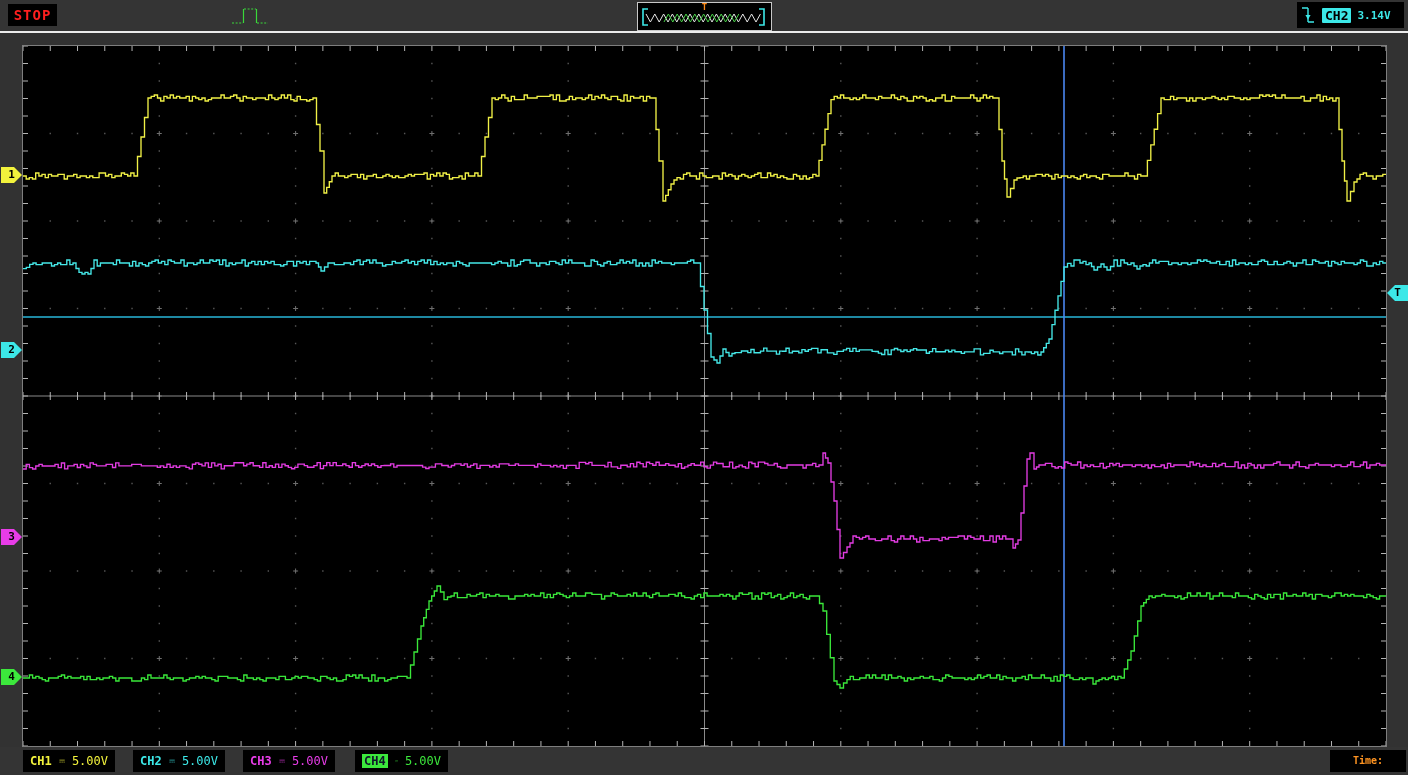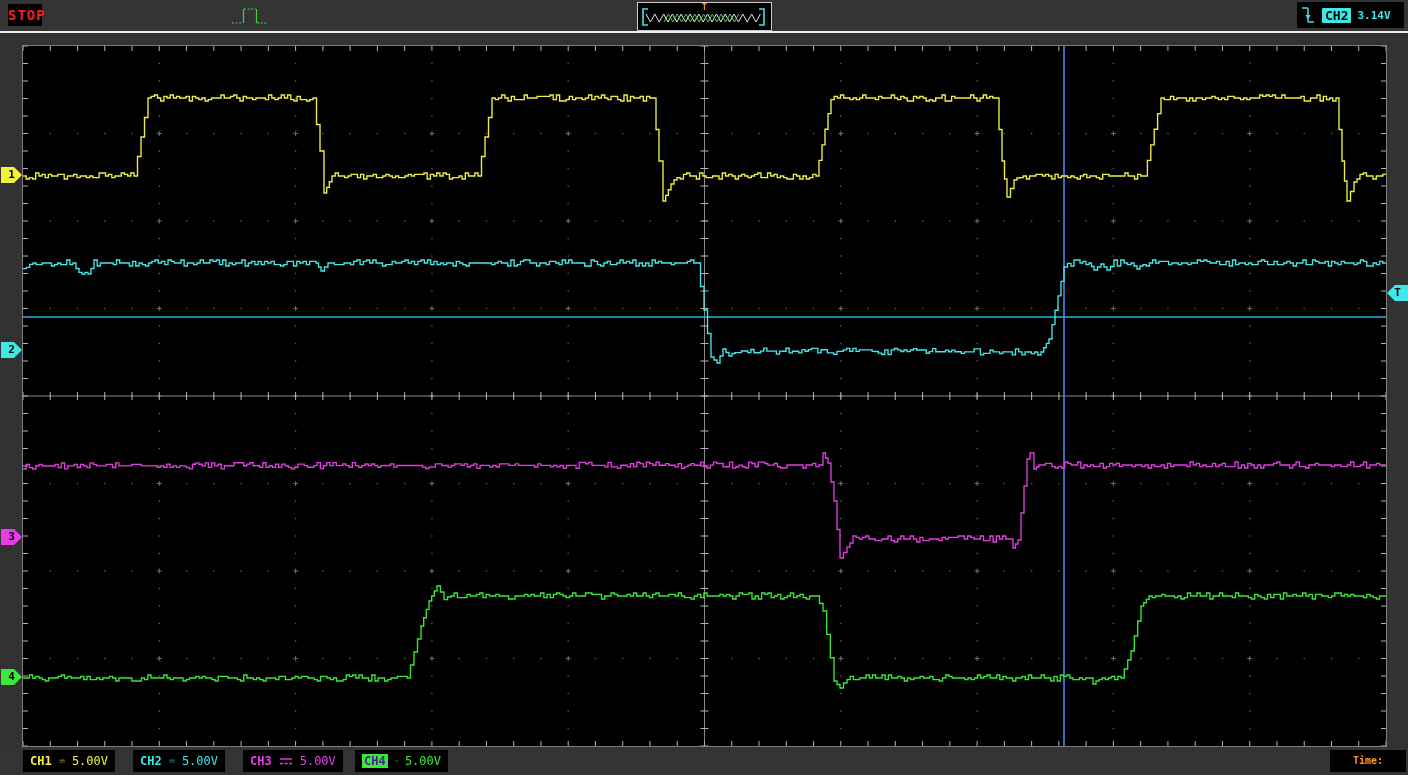--- a/index.html
+++ b/index.html
@@ -1,42 +1,42 @@
 <!DOCTYPE html>
 <html><head>
 <meta charset="utf-8">
 <style>
   html,body{margin:0;padding:0;background:#1a1a1a;}
   #scope{position:relative;width:1408px;height:775px;background:#323232;overflow:hidden;
          font-family:"DejaVu Sans Mono","Liberation Mono",monospace;}
   
   #topbar{position:absolute;left:0;top:0;width:1408px;height:31px;background:#343434;}
   #sep{position:absolute;left:0;top:31px;width:1408px;height:2px;background:#ececec;}
-  #run-state{position:absolute;left:8px;top:4px;width:34px;height:22px;background:#000;
+  #run-state{position:absolute;left:8px;top:4px;width:49px;height:22px;background:#000;
              color:#ff1f1f;font-size:14px;font-weight:bold;text-align:center;line-height:22px;letter-spacing:1px;}
   #pulse-icon{position:absolute;left:230px;top:3px;}
   #preview{position:absolute;left:637px;top:2px;width:133px;height:27px;background:#000;border:1px solid #c8c8c8;}
   #preview-t{position:absolute;left:0;top:-1px;width:133px;text-align:center;color:#ff8c1a;font-size:9px;font-weight:bold;}
   #trig-box{position:absolute;left:1297px;top:2px;width:107px;height:26px;background:#000;
             display:flex;align-items:center;gap:6px;padding:0 4px;box-sizing:border-box;}
   #trig-chip{font-size:13px;font-weight:bold;padding:0 3px;border-radius:1px;}
   #trig-value{font-size:11px;font-weight:bold;}
   
   #screen{position:absolute;left:22px;top:45px;width:1363px;height:700px;background:#000;border:1px solid #7e7e7e;box-sizing:content-box;}
   #wave-svg{position:absolute;left:0;top:0;}
   .marker{position:absolute;width:21px;height:16px;color:#000;font-size:11px;font-weight:bold;
           text-align:center;line-height:16px;}
   .marker.left{clip-path:polygon(0 0,62% 0,100% 50%,62% 100%,0 100%);left:1px;}
   .marker.right{clip-path:polygon(38% 0,100% 0,100% 100%,38% 100%,0 50%);left:1387px;}
   
   #botbar{position:absolute;left:0;top:747px;width:1408px;height:28px;background:#343434;}
   .chbox{position:absolute;top:750px;height:22px;background:#000;display:flex;align-items:center;
          gap:7px;padding:0 7px;box-sizing:border-box;font-size:12px;}
   .chlabel{font-weight:bold;}
-  .chlabel.sel{color:#4c1d95;padding:0 2px;}
+  .chlabel.sel{color:#0f172a;padding:0 2px;}
   .chscale{font-weight:normal;}
   #time-box{position:absolute;left:1330px;top:750px;width:76px;height:22px;background:#000;
             color:#ff9421;font-size:10px;font-weight:bold;text-align:center;line-height:22px;}
 </style>
 </head>
 <body>
 
 <div id="scope">
 
   <div id="topbar">
@@ -101,21 +101,21 @@
     <span class="chscale" style="color: rgb(242, 242, 60);">5.00V</span>
   </div>
   <div class="chbox" style="left:133px;width:92px;">
     <span class="chlabel" style="color: rgb(60, 232, 232);">CH2</span>
     <svg class="coup" width="14" height="10" viewBox="0 0 14 10">
         <path class="cs" d="M1,3 H13" stroke-width="1.4" fill="none" stroke="#3ce8e8"></path>
         <path class="cs" d="M1,7.5 H13" stroke-width="1.4" stroke-dasharray="3,1.6" fill="none" stroke="#3ce8e8"></path>
       </svg>
     <span class="chscale" style="color: rgb(60, 232, 232);">5.00V</span>
   </div>
-  <div class="chbox" style="left:243px;width:100px;">
+  <div class="chbox" style="left:243px;width:92px;">
     <span class="chlabel" style="color: rgb(232, 60, 232);">CH3</span>
     <svg class="coup" width="14" height="10" viewBox="0 0 14 10">
         <path class="cs" d="M1,3 H13" stroke-width="1.4" fill="none" stroke="#e83ce8"></path>
         <path class="cs" d="M1,7.5 H13" stroke-width="1.4" stroke-dasharray="3,1.6" fill="none" stroke="#e83ce8"></path>
       </svg>
     <span class="chscale" style="color: rgb(232, 60, 232);">5.00V</span>
   </div>
   <div class="chbox" style="left:355px;width:93px;">
     <span class="chlabel sel" style="background: rgb(60, 232, 60);">CH4</span>
     <svg class="coup" width="14" height="10" viewBox="0 0 14 10">

